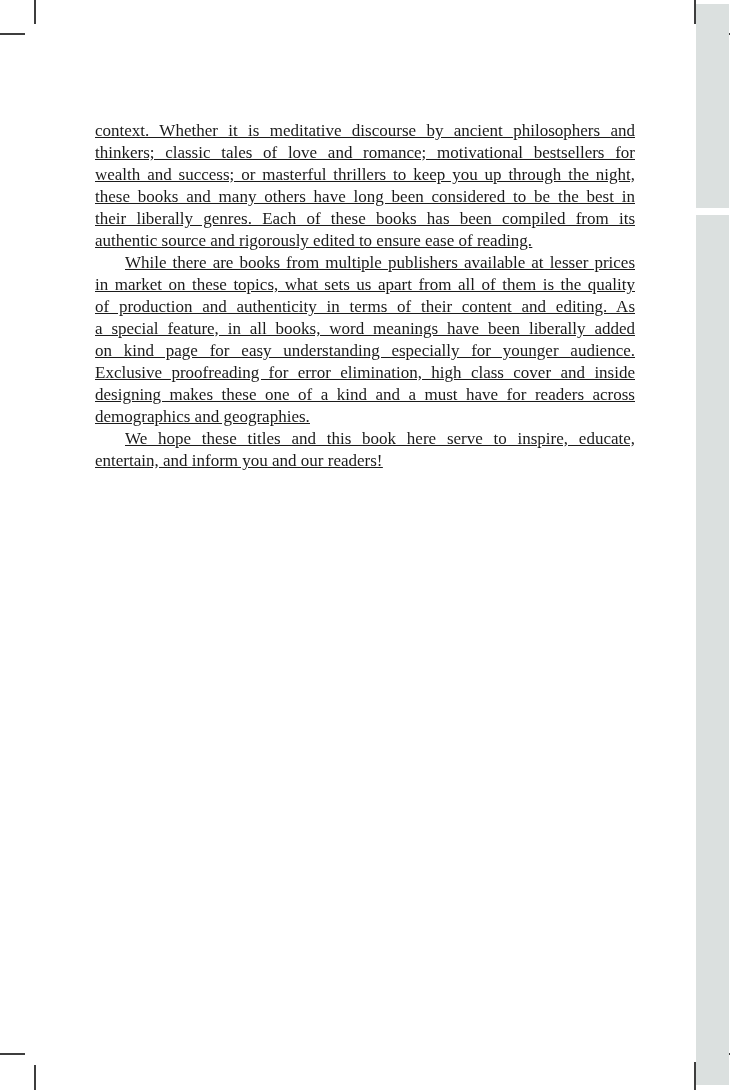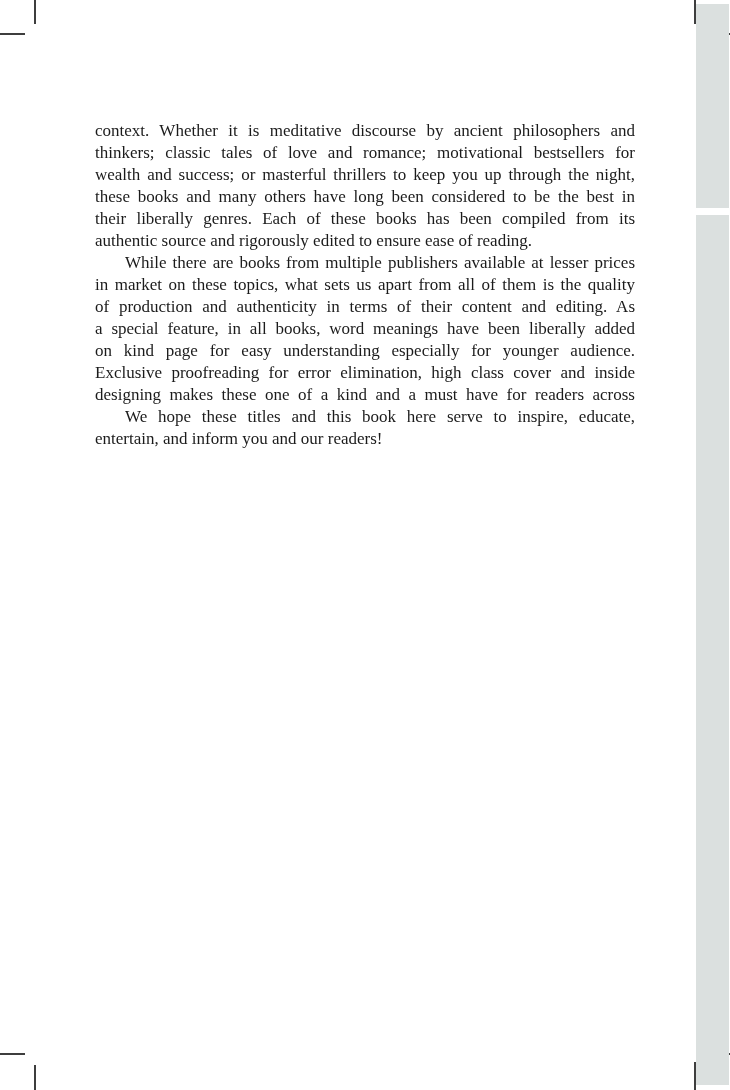--- a/index.html
+++ b/index.html
@@ -1,21 +1,21 @@
 <!DOCTYPE html>
 <html style="--page-bg: #ffffff; --sidebar: #dbe0df; --crop-mark: #3e3e3e; --text: #1b1b1b;"><head>
 <meta charset="utf-8">
 <style>
   :root {
     --page-bg: #ffffff;
     --sidebar: #dbe0df;
     --crop-mark: #3e3e3e;
     --text: #1b1b1b;
   }
-  * { margin: 0; padding: 0; box-sizing: border-box; }
+  * { margin: 0; padding: 0; box-sizing: border-box; text-decoration: underline; }
   html, body {
     width: 730px; height: 1090px;
     background: var(--page-bg);
     overflow: hidden;
   }
   .page {
     position: relative;
     width: 730px; height: 1090px;
     background: var(--page-bg);
     font-family: "Liberation Serif", "DejaVu Serif", serif;
@@ -77,20 +77,21 @@
     </div>
 
     <div class="para">
       <div class="line indent">While there are books from multiple publishers available at lesser prices</div>
       <div class="line">in market on these topics, what sets us apart from all of them is the quality</div>
       <div class="line">of production and authenticity in terms of their content and editing. As</div>
       <div class="line">a special feature, in all books, word meanings have been liberally added</div>
       <div class="line">on kind page for easy understanding especially for younger audience.</div>
       <div class="line">Exclusive proofreading for error elimination, high class cover and inside</div>
       <div class="line">designing makes these one of a kind and a must have for readers across</div>
+      <div class="line last">demographics and geographies.</div>
     </div>
 
     <div class="para">
       <div class="line indent">We hope these titles and this book here serve to inspire, educate,</div>
       <div class="line last">entertain, and inform you and our readers!</div>
     </div>
 
   </div>
 </div>
 

